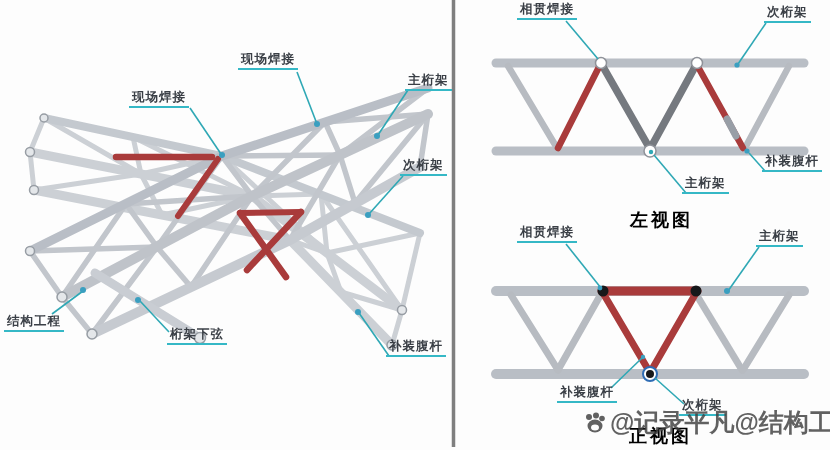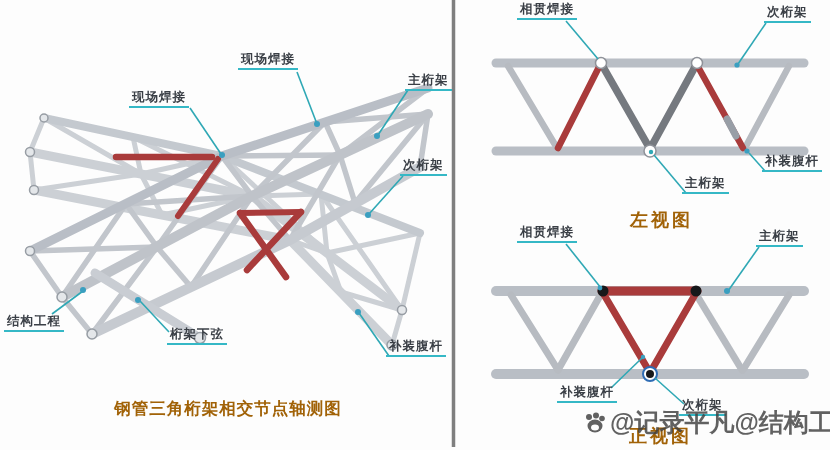--- a/index.html
+++ b/index.html
@@ -3,21 +3,21 @@
 <meta charset="utf-8">
 <style>
   html,body{margin:0;padding:0;background:#ffffff;}
   #stage{position:relative;width:830px;height:450px;background:#fdfdfd;overflow:hidden;
          font-family:"Liberation Sans",sans-serif;}
   #truss-svg{position:absolute;left:0;top:0;}
   .lbl{position:absolute;font-size:12.5px;font-weight:600;color:#3a3f46;
        padding:0 3px 2px 3px;border-bottom:2.5px solid #35b8c6;white-space:nowrap;
        line-height:14px;letter-spacing:1px;}
   .caption{position:absolute;font-family:"Liberation Serif",serif;font-weight:700;
-           color:#a16207;white-space:nowrap;}
+           color:#000000;white-space:nowrap;}
   .caption-main{font-size:16.5px;letter-spacing:1px;width:240px;text-align:center;}
   .caption-side{font-size:18px;letter-spacing:3px;}
   #watermark{position:absolute;left:583px;top:406px;display:flex;align-items:center;gap:3px;
              color:#3f3f3f;opacity:0.82;font-weight:700;font-size:25px;white-space:nowrap;
              letter-spacing:0px;z-index:5;}
   .pipe{stroke-linecap:round;fill:none;}
 </style>
 </head>
 <body>
 
@@ -180,21 +180,20 @@
     </g>
   </svg>
 
   <div class="lbl" style="left:238px;top:52px;">现场焊接</div>
   <div class="lbl" style="left:129px;top:90px;text-align:center;">现场焊接</div>
   <div class="lbl" style="left:405px;top:73px;">主桁架</div>
   <div class="lbl" style="left:400px;top:158px;">次桁架</div>
   <div class="lbl" style="left:4px;top:314px;">结构工程</div>
   <div class="lbl" style="left:167px;top:327px;">桁架下弦</div>
   <div class="lbl" style="left:386px;top:339px;">补装腹杆</div>
-  <div class="caption caption-main" style="left:108px;top:398px;">钢管三角桁架相交节点轴测图</div>
 
   <div class="lbl" style="left:517px;top:2px;">相贯焊接</div>
   <div class="lbl" style="left:764px;top:5px;">次桁架</div>
   <div class="lbl" style="left:682px;top:176px;">主桁架</div>
   <div class="lbl" style="left:762px;top:154px;">补装腹杆</div>
   <div class="caption caption-side" style="left:630px;top:208px;">左视图</div>
 
   <div class="lbl" style="left:517px;top:225px;">相贯焊接</div>
   <div class="lbl" style="left:756px;top:229px;">主桁架</div>
   <div class="lbl" style="left:557px;top:385px;">补装腹杆</div>

